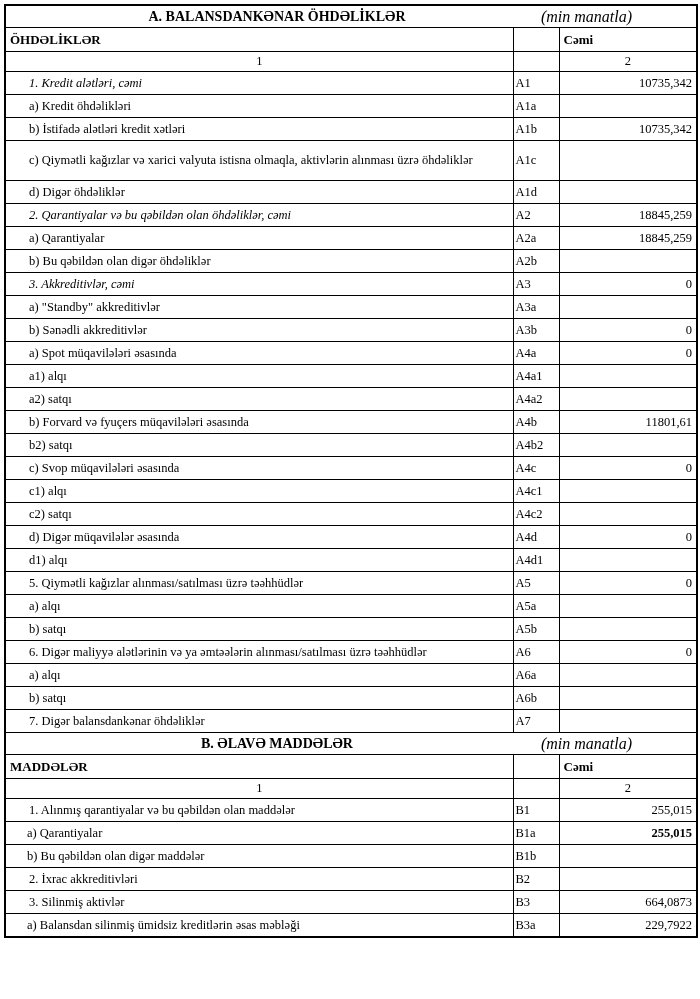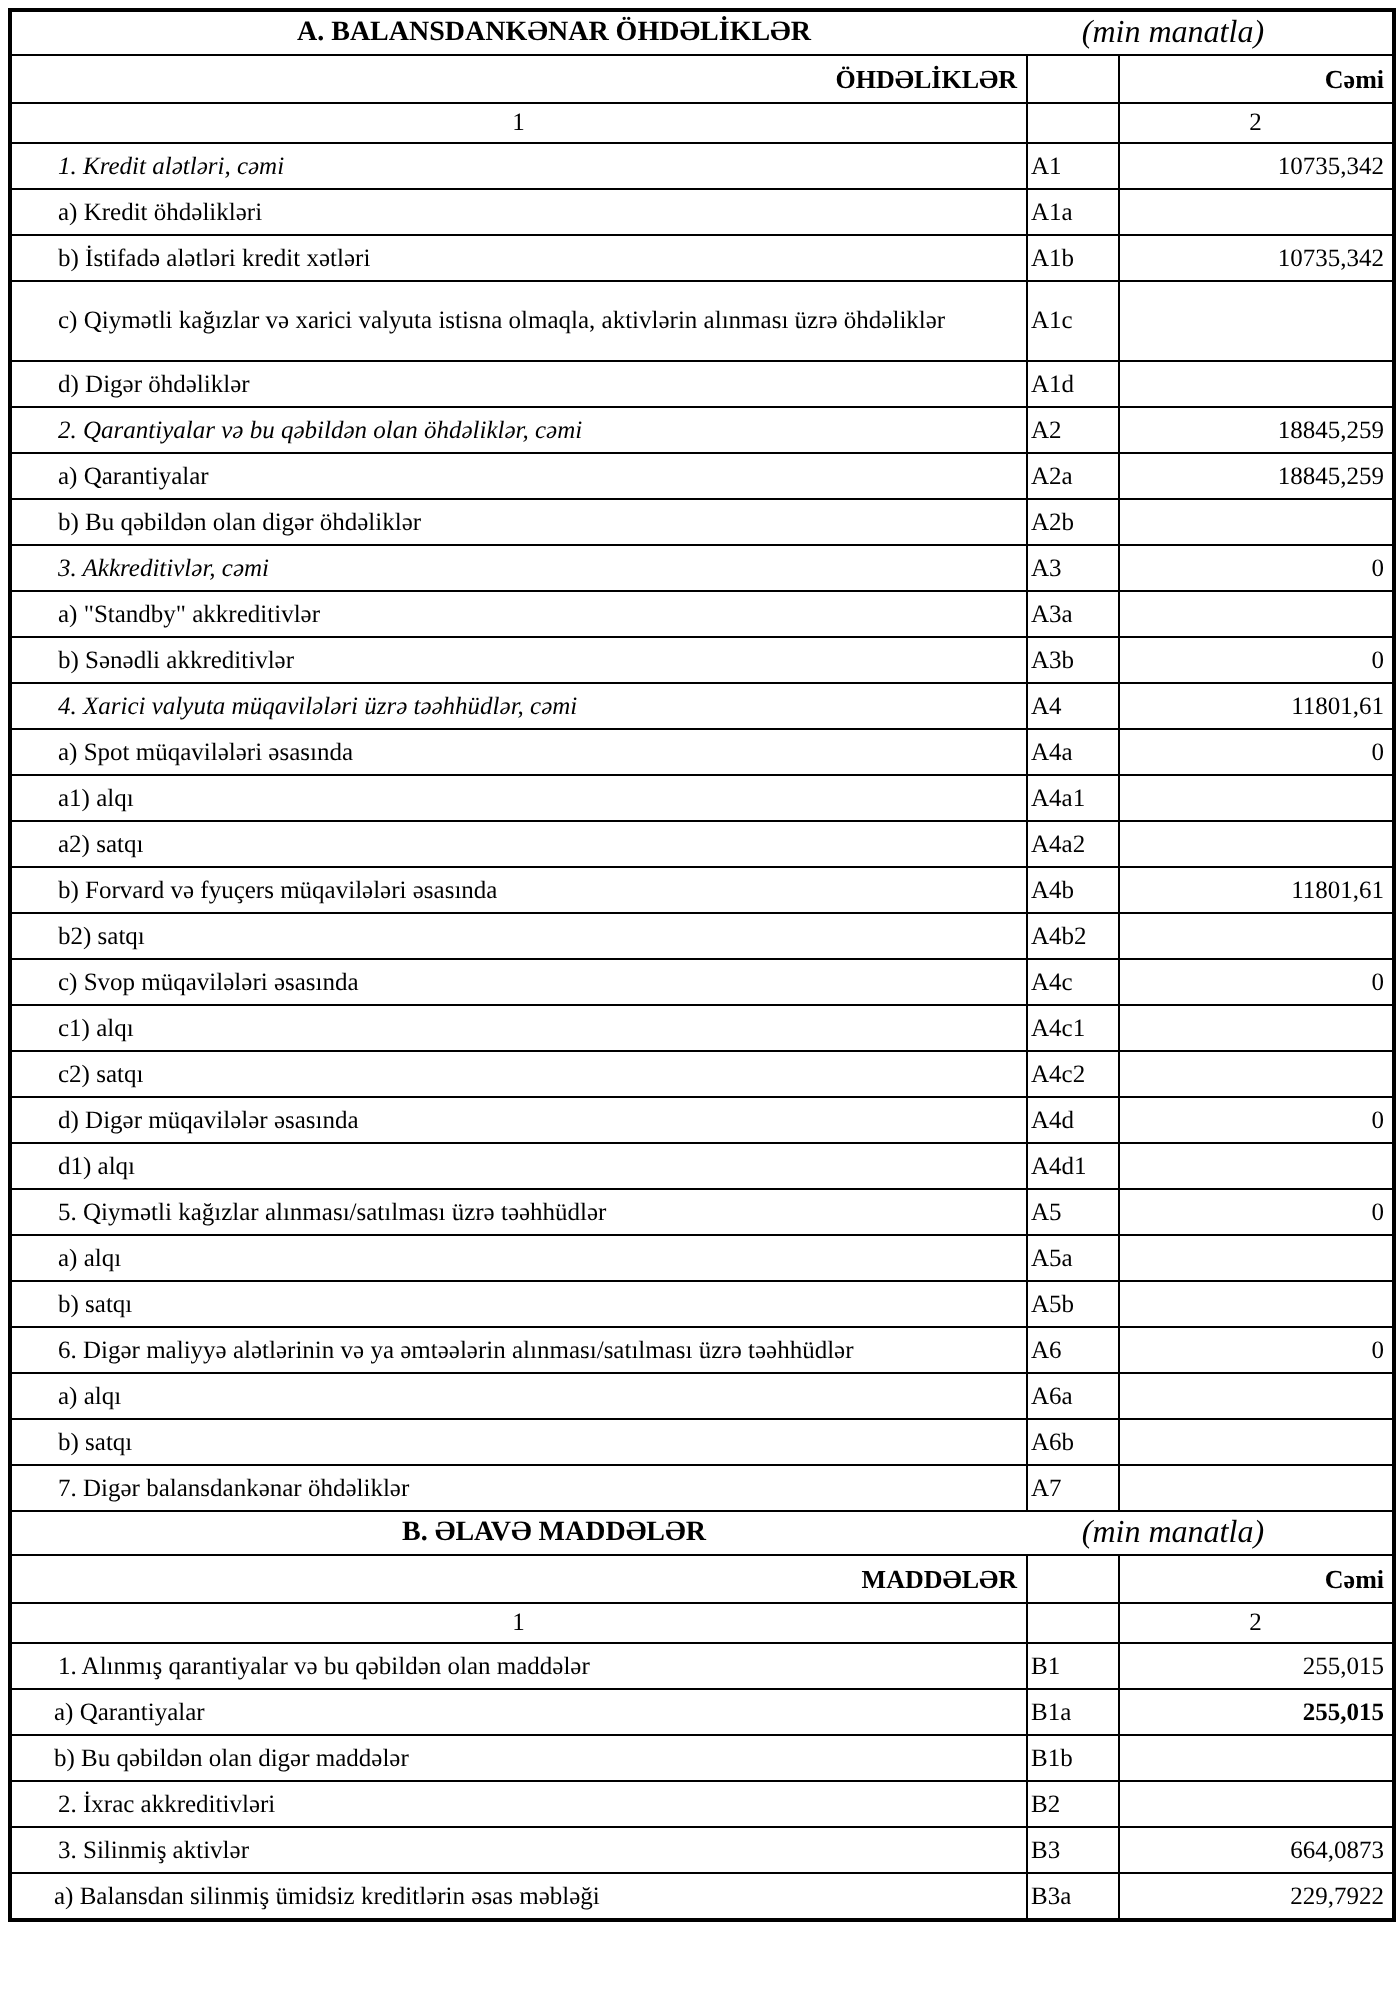--- a/index.html
+++ b/index.html
@@ -59,21 +59,21 @@
     font-size: 16px;
     line-height: 21px;
     white-space: nowrap;
   }
 
   
   .subheader-row td {
     height: 21px;
     font-weight: bold;
     font-size: 13px;
-    text-align: right;
+    text-align: left;
   }
   .colnum-row td {
     height: 17px;
     text-align: center;
     font-size: 12.5px;
   }
 
   
   .label-cell {
     text-align: left;
@@ -173,25 +173,20 @@
           <td class="label-cell">a) "Standby" akkreditivlər</td>
           <td class="code-cell">A3a</td>
           <td class="value-cell"></td>
         </tr>
         <tr class="data-row">
           <td class="label-cell">b) Sənədli akkreditivlər</td>
           <td class="code-cell">A3b</td>
           <td class="value-cell">0</td>
         </tr>
         <tr class="data-row">
-          <td class="label-cell italic">4. Xarici valyuta müqavilələri üzrə təəhhüdlər, cəmi</td>
-          <td class="code-cell">A4</td>
-          <td class="value-cell">11801,61</td>
-        </tr>
-        <tr class="data-row">
           <td class="label-cell">a) Spot müqavilələri əsasında</td>
           <td class="code-cell">A4a</td>
           <td class="value-cell">0</td>
         </tr>
         <tr class="data-row">
           <td class="label-cell">a1) alqı</td>
           <td class="code-cell">A4a1</td>
           <td class="value-cell"></td>
         </tr>
         <tr class="data-row">

